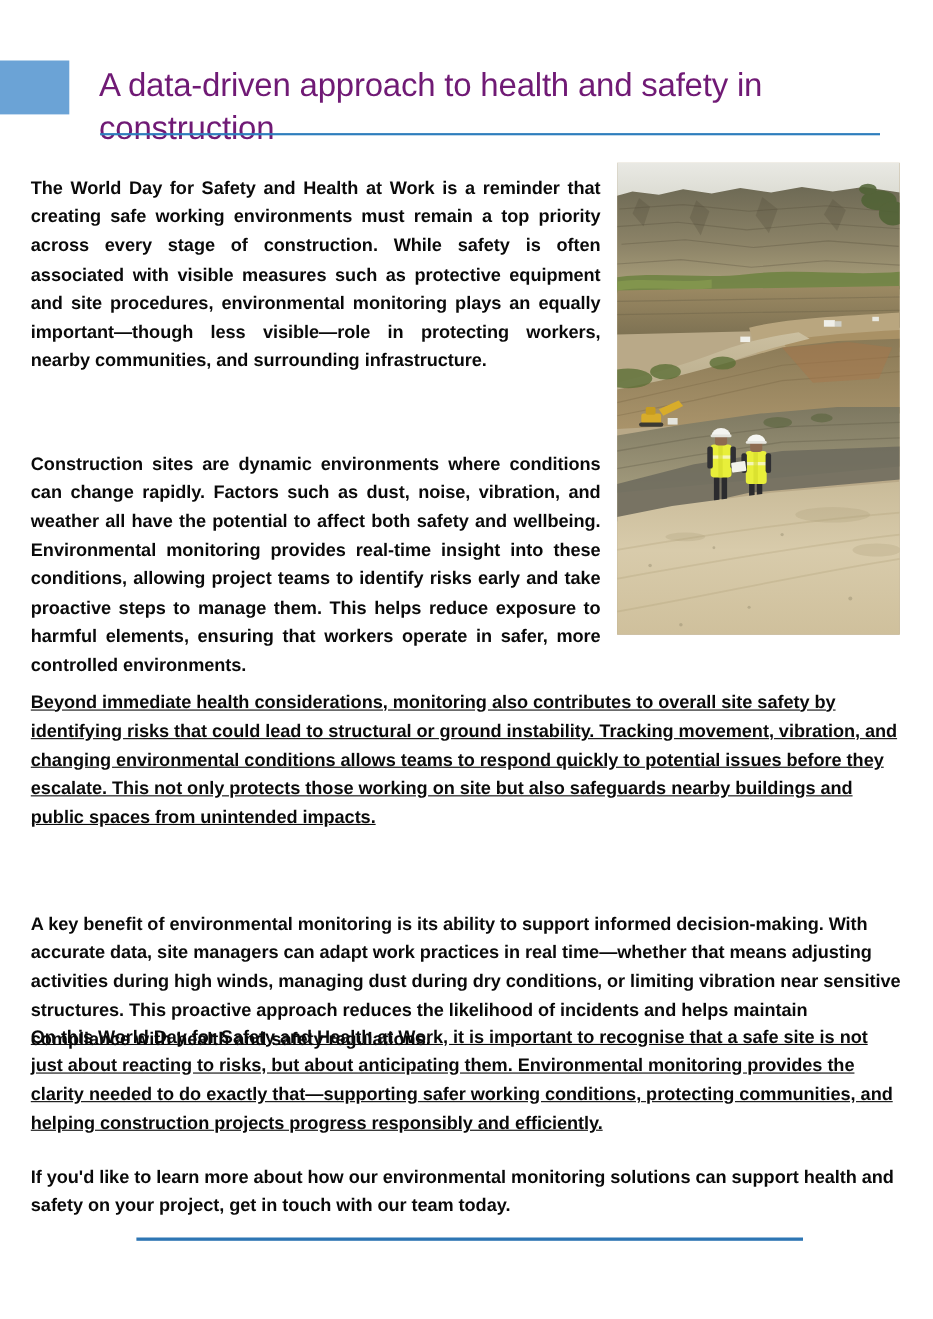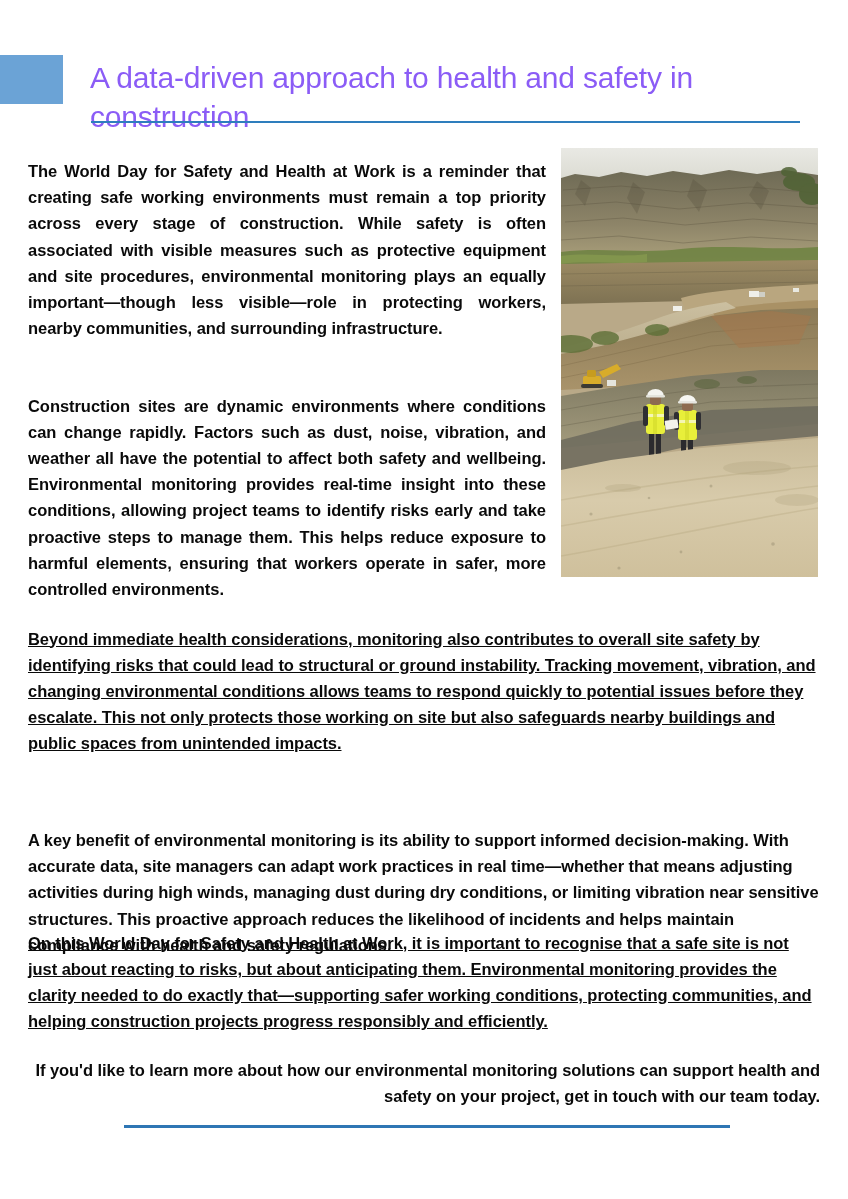--- a/index.html
+++ b/index.html
@@ -32,21 +32,21 @@
     background: #6ba3d6;
   }
   #page-title {
     position: absolute;
     left: 90px;
     top: 38px;
     width: 700px;
     font-size: 30px;
     line-height: 39px;
     font-weight: 400;
-    color: #8b5cf6;
+    color: #701a75;
     letter-spacing: -0.2px;
   }
   #title-rule {
     position: absolute;
     left: 91px;
     top: 121px;
     width: 709px;
     height: 2px;
     background: #2e7ebd;
   }
@@ -76,25 +76,25 @@
     left: 28px;
     width: 518px;
     text-align: justify;
   }
   .wide {
     left: 28px;
     width: 792px;
     text-align: left;
   }
   #para-1 { top: 144px; margin-top: 14px; }
-  #para-2 { top: 376px; }
+  #para-2 { top: 392px; }
   #para-3 { top: 609px; text-decoration: underline; }
   #para-4 { top: 795px; margin-top: 32px; }
   #para-5 { top: 913px; text-decoration: underline; }
-  #para-6 { top: 1040px; text-align: right; }
+  #para-6 { top: 1040px; }
 
   #footer-rule {
     position: absolute;
     left: 124px;
     top: 1125px;
     width: 606px;
     height: 3px;
     background: #2e76b4;
   }
 </style>

